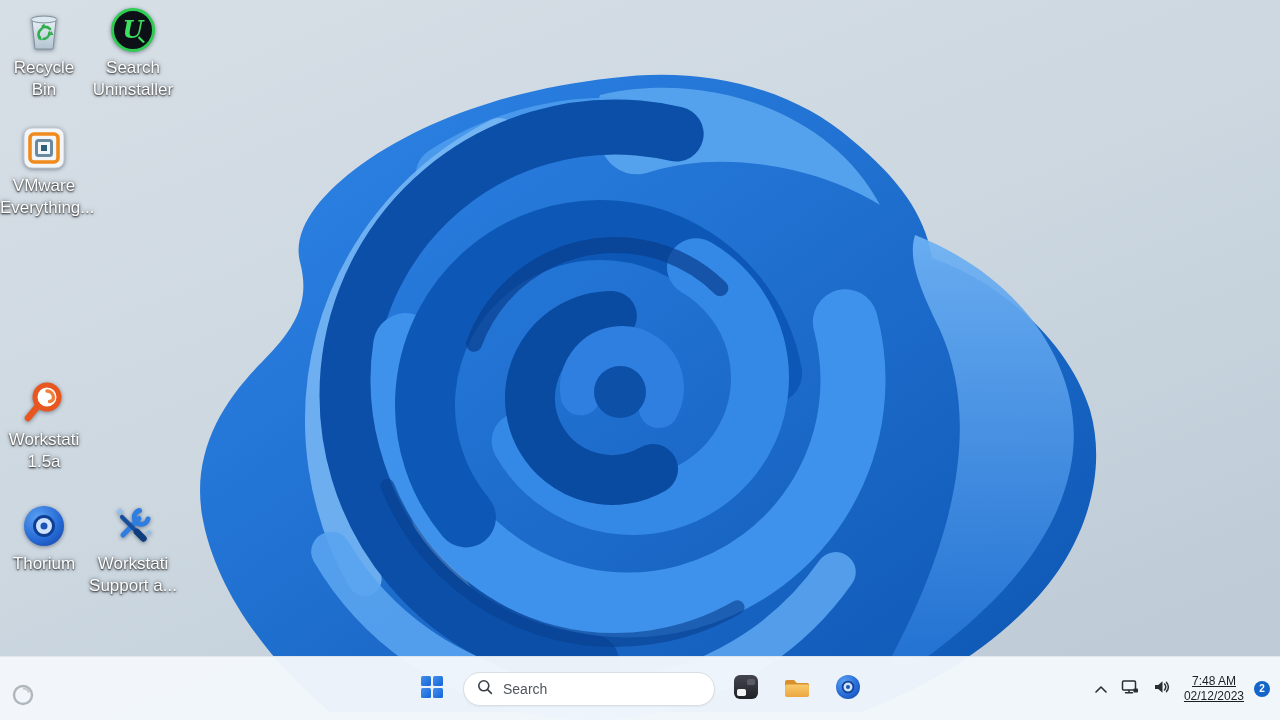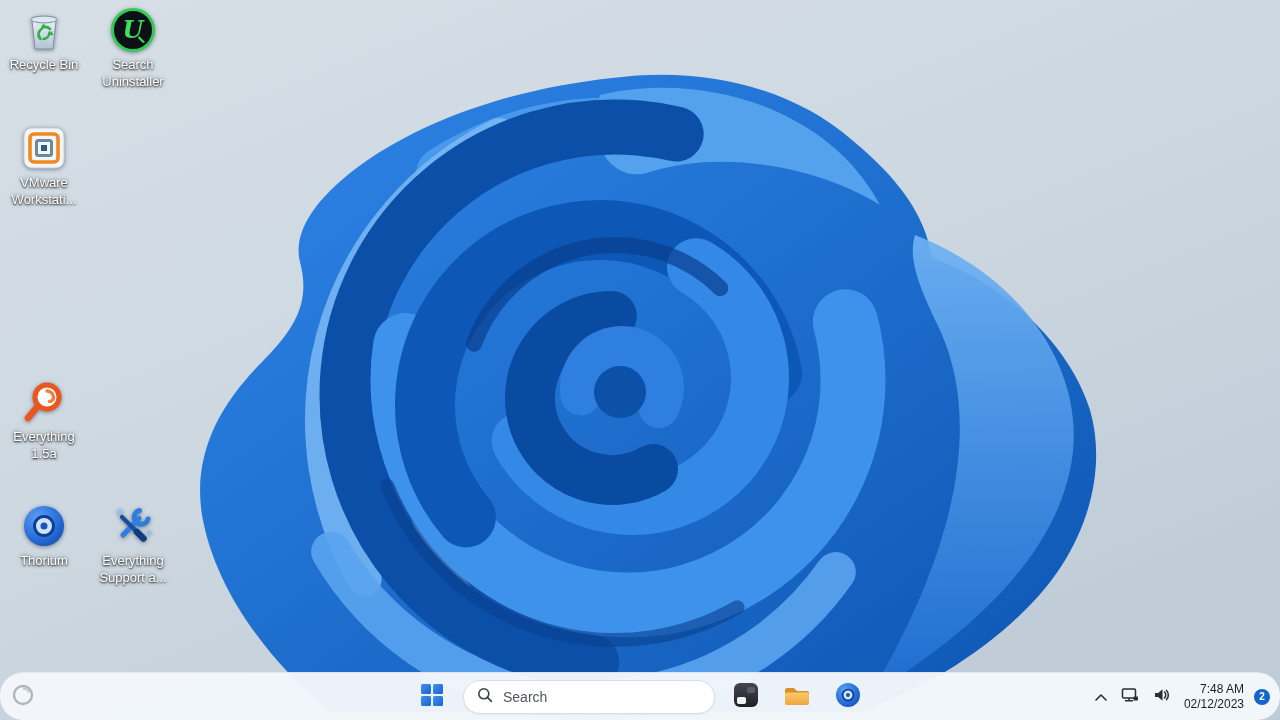--- a/index.html
+++ b/index.html
@@ -7,39 +7,39 @@
     font-family:"Liberation Sans", sans-serif; background:#c9d4dd; }
   .screen { position:relative; width:1280px; height:720px; overflow:hidden; }
 
   .wallpaper { position:absolute; inset:0; width:100%; height:100%; display:block; }
 
   
   .desktop-icon { position:absolute; width:88px; display:flex; flex-direction:column;
     align-items:center; gap:3px; cursor:default; }
   .desktop-icon .glyph { width:48px; height:48px; display:flex; align-items:center;
     justify-content:center; filter:drop-shadow(0 1px 2px rgba(10,20,40,.45)); }
-  .desktop-icon .label { font-size:13px; line-height:1.3; color:#fff; text-align:center;
+  .desktop-icon .label { font-size:17px; line-height:1.3; color:#fff; text-align:center;
     width:88px; text-shadow:0 1px 2px rgba(0,0,0,.9), 0 0 4px rgba(0,0,0,.55); }
 
   
-  .taskbar { position:absolute; left:0; right:0; bottom:0; height:48px;
-    background:rgba(243,247,251,.97); border-top:1px solid rgba(0,0,0,.06);border-radius:23px; }
+  .taskbar { position:absolute; left:0; right:0; bottom:0; height:64px;
+    background:rgba(243,247,251,.97); border-top:1px solid rgba(0,0,0,.06); }
   .tb-center { position:absolute; left:50%; top:0; height:100%;
     transform:translateX(-50%); display:flex; align-items:center; gap:11px; }
   .tb-btn { width:40px; height:40px; border-radius:6px; display:flex;
     align-items:center; justify-content:center; cursor:pointer; }
   .search-pill { height:34px; width:252px; background:#fff; border:1px solid #d9dee4;
     border-radius:17px; display:flex; align-items:center; padding:0 13px; gap:10px;
     color:#50555c; font-size:14px; cursor:pointer; box-shadow:0 1px 2px rgba(0,0,0,.05); }
   .tb-right { position:absolute; right:4px; top:0; height:100%; display:flex;
     align-items:center; gap:2px; }
   .tb-small-btn { height:40px; padding:0 6px; border-radius:6px; display:flex;
     align-items:center; justify-content:center; cursor:pointer; }
-  .clock { text-align:right; font-size:12px; color:#1b1f24; line-height:15px;
-    padding:0 6px; cursor:pointer; }
+  .clock { text-align:center; font-size:12px; color:#1b1f24; line-height:15px;
+    padding:0 6px; cursor:pointer;text-decoration:underline; }
   .badge { width:16px; height:16px; border-radius:50%; background:#1465c9; color:#fff;
     font-size:10px; font-weight:bold; display:flex; align-items:center;
     justify-content:center; margin:0 6px 0 2px; cursor:pointer; }
   .watermark { position:absolute; left:12px; bottom:10px; opacity:.45; }
 </style>
 </head>
 <body>
 
 <div class="screen">
 
@@ -129,33 +129,33 @@
 
   <div class="desktop-icon" style="left:0px; top:124px;">
     <span class="glyph">
       <svg viewBox="0 0 48 48" width="48" height="48">
         <rect x="4" y="4" width="40" height="40" rx="8" fill="#f2f6f9" stroke="#c3ccd4"></rect>
         <rect x="10" y="10" width="28" height="28" rx="4" fill="none" stroke="#f08a1d" stroke-width="3.6"></rect>
         <rect x="16.5" y="16.5" width="15" height="15" rx="2" fill="none" stroke="#6a8aa0" stroke-width="3"></rect>
         <rect x="21" y="21" width="6" height="6" fill="#2f5e7e"></rect>
       </svg>
     </span>
-    <span class="label">VMware Workstati...</span>
+    <span class="label">VMware Everything...</span>
   </div>
 
 
   <div class="desktop-icon" style="left:0px; top:378px;">
     <span class="glyph">
       <svg viewBox="0 0 48 48" width="48" height="48">
         <line x1="17" y1="29" x2="8" y2="40" stroke="#e8571f" stroke-width="6.5" stroke-linecap="round"></line>
         <circle cx="27" cy="19" r="12" fill="#fff" stroke="#e8571f" stroke-width="5"></circle>
         <path d="M27 13 a6.5 6.5 0 0 1 6.5 6.5 a4 4 0 0 1 -4 4" stroke="#f07f3c" stroke-width="3.4" fill="none" stroke-linecap="round"></path>
       </svg>
     </span>
-    <span class="label">Everything 1.5a</span>
+    <span class="label">Workstati 1.5a</span>
   </div>
 
   <div class="desktop-icon" style="left:0px; top:502px;justify-content:flex-end;">
     <span class="glyph">
       <svg viewBox="0 0 48 48" width="48" height="48">
         <defs>
             <radialGradient id="thG" cx="0.35" cy="0.3" r="0.95">
           <stop offset="0" stop-color="#5aa0f2"></stop>
               <stop offset="0.6" stop-color="#2468d4"></stop>
           <stop offset="1" stop-color="#123f9e"></stop>
@@ -173,21 +173,21 @@
     <span class="glyph">
       <svg viewBox="0 0 48 48" width="48" height="48">
         <path d="M39 17 a7 7 0 1 1 -8.5 -8.5" fill="none" stroke="#2e7de0" stroke-width="5" stroke-linecap="round"></path>
         <line x1="30" y1="16.5" x2="14" y2="33" stroke="#2e7de0" stroke-width="5" stroke-linecap="round"></line>
         <line x1="13" y1="15" x2="28" y2="30" stroke="#174f9e" stroke-width="4.2" stroke-linecap="round"></line>
         <line x1="28" y1="30" x2="34.5" y2="36.5" stroke="#0f3c7e" stroke-width="6.5" stroke-linecap="round"></line>
         <path d="M11 5.5 l1.2 3 3 1.2 -3 1.2 -1.2 3 -1.2 -3 -3 -1.2 3 -1.2 Z" fill="#8fc1f0"></path>
         <path d="M40 27 l1 2.4 2.4 1 -2.4 1 -1 2.4 -1 -2.4 -2.4 -1 2.4 -1 Z" fill="#8fc1f0"></path>
       </svg>
     </span>
-    <span class="label">Everything Support a...</span>
+    <span class="label">Workstati Support a...</span>
   </div>
 
   <div class="taskbar">
 
     <span class="watermark">
       <svg width="22" height="22" viewBox="0 0 22 22">
         <circle cx="11" cy="11" r="9" fill="none" stroke="#5f6b75" stroke-width="2.4"></circle>
         <path d="M11 4.5 a6.5 6.5 0 0 1 6 4" fill="none" stroke="#8b959e" stroke-width="2.2"></path>
       </svg>
     </span>

